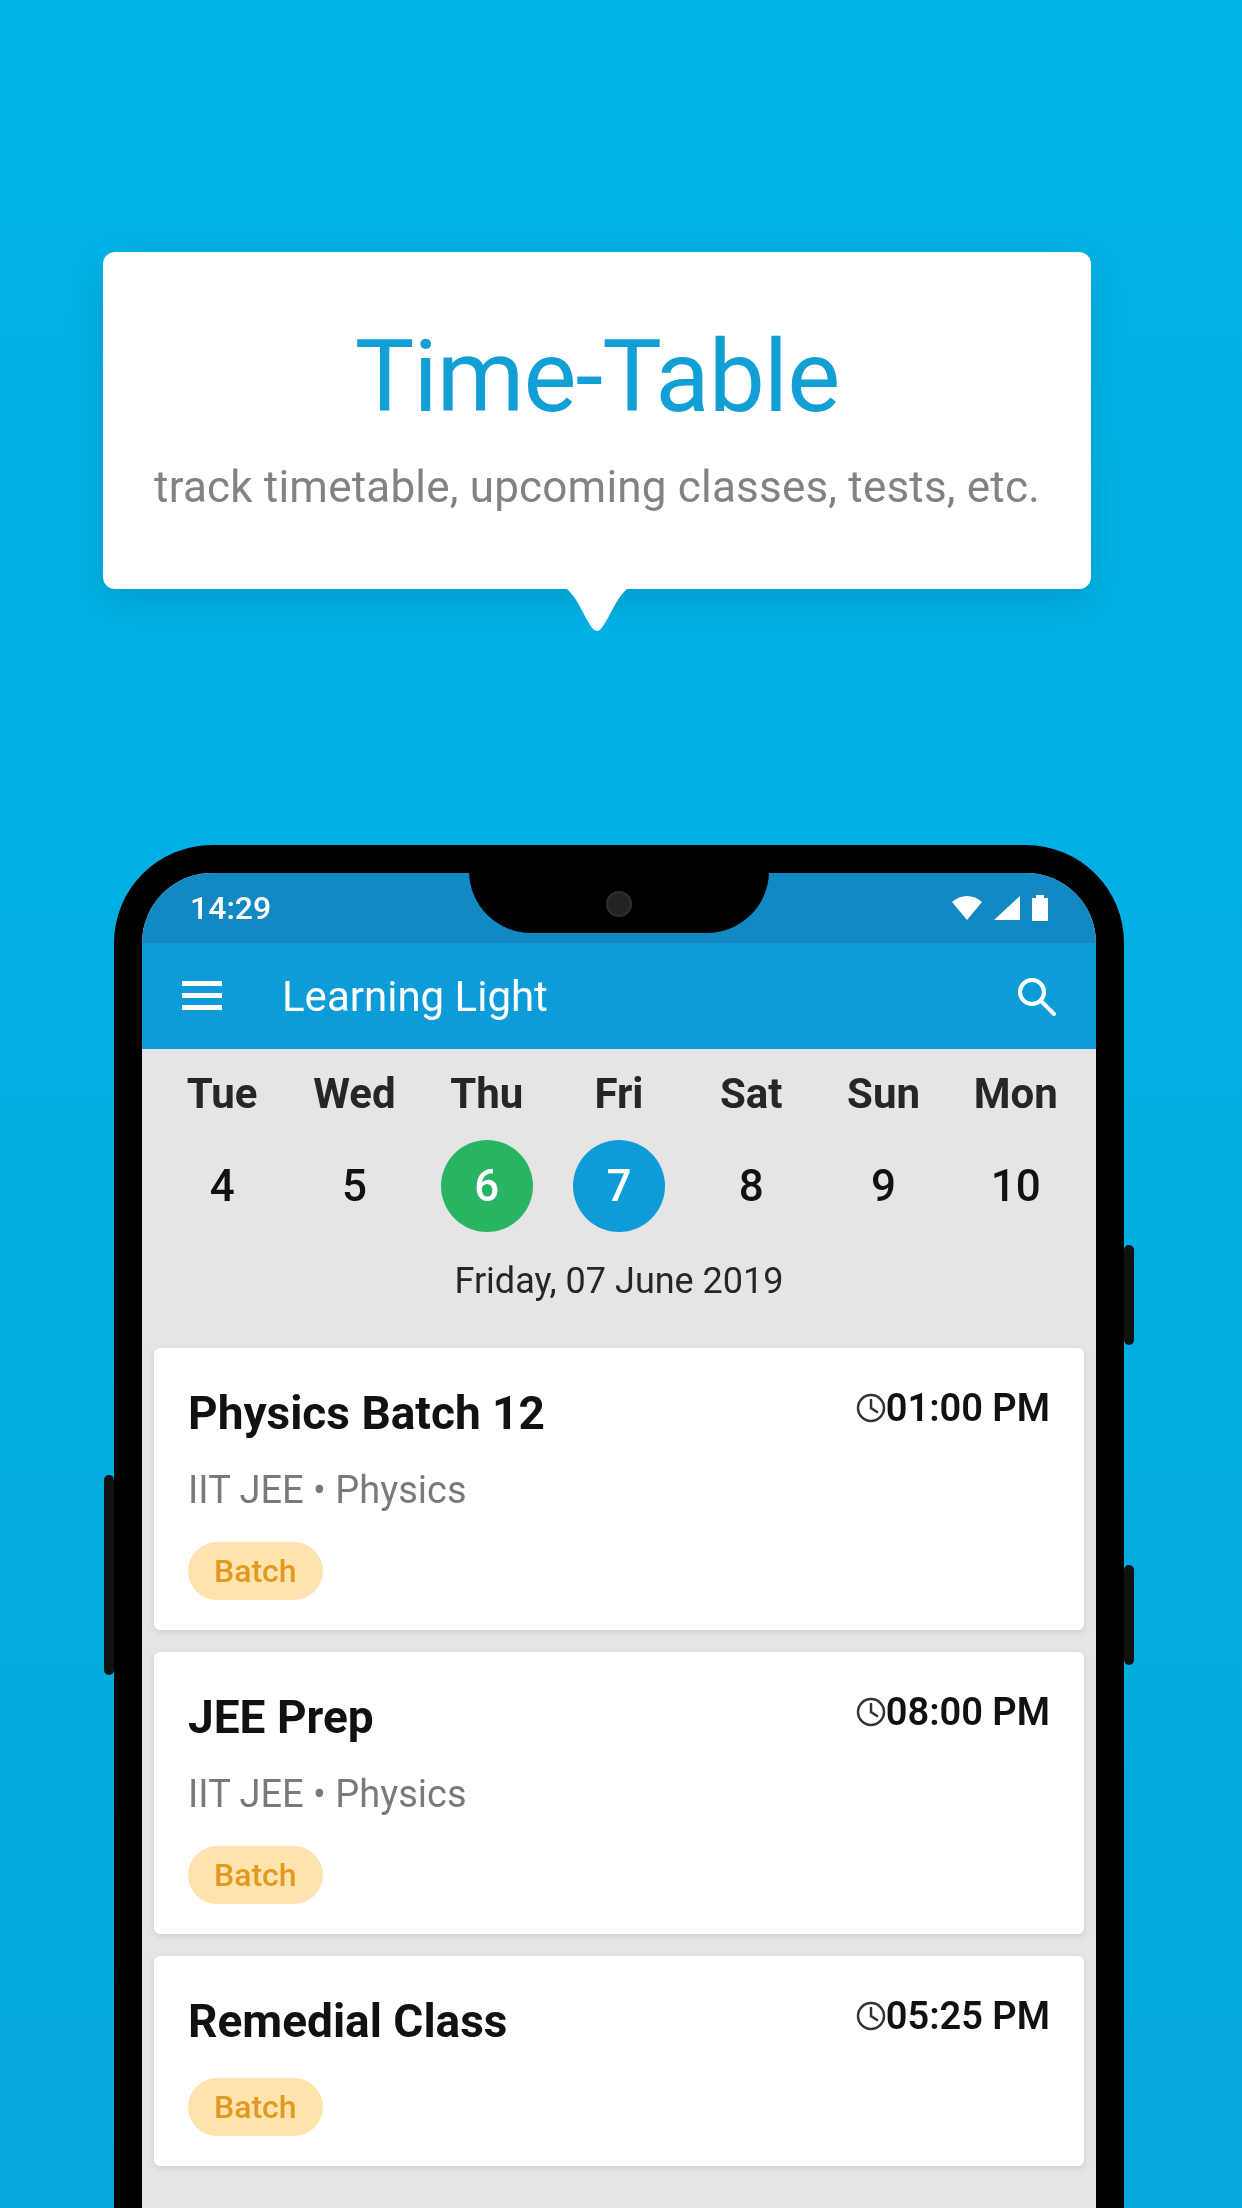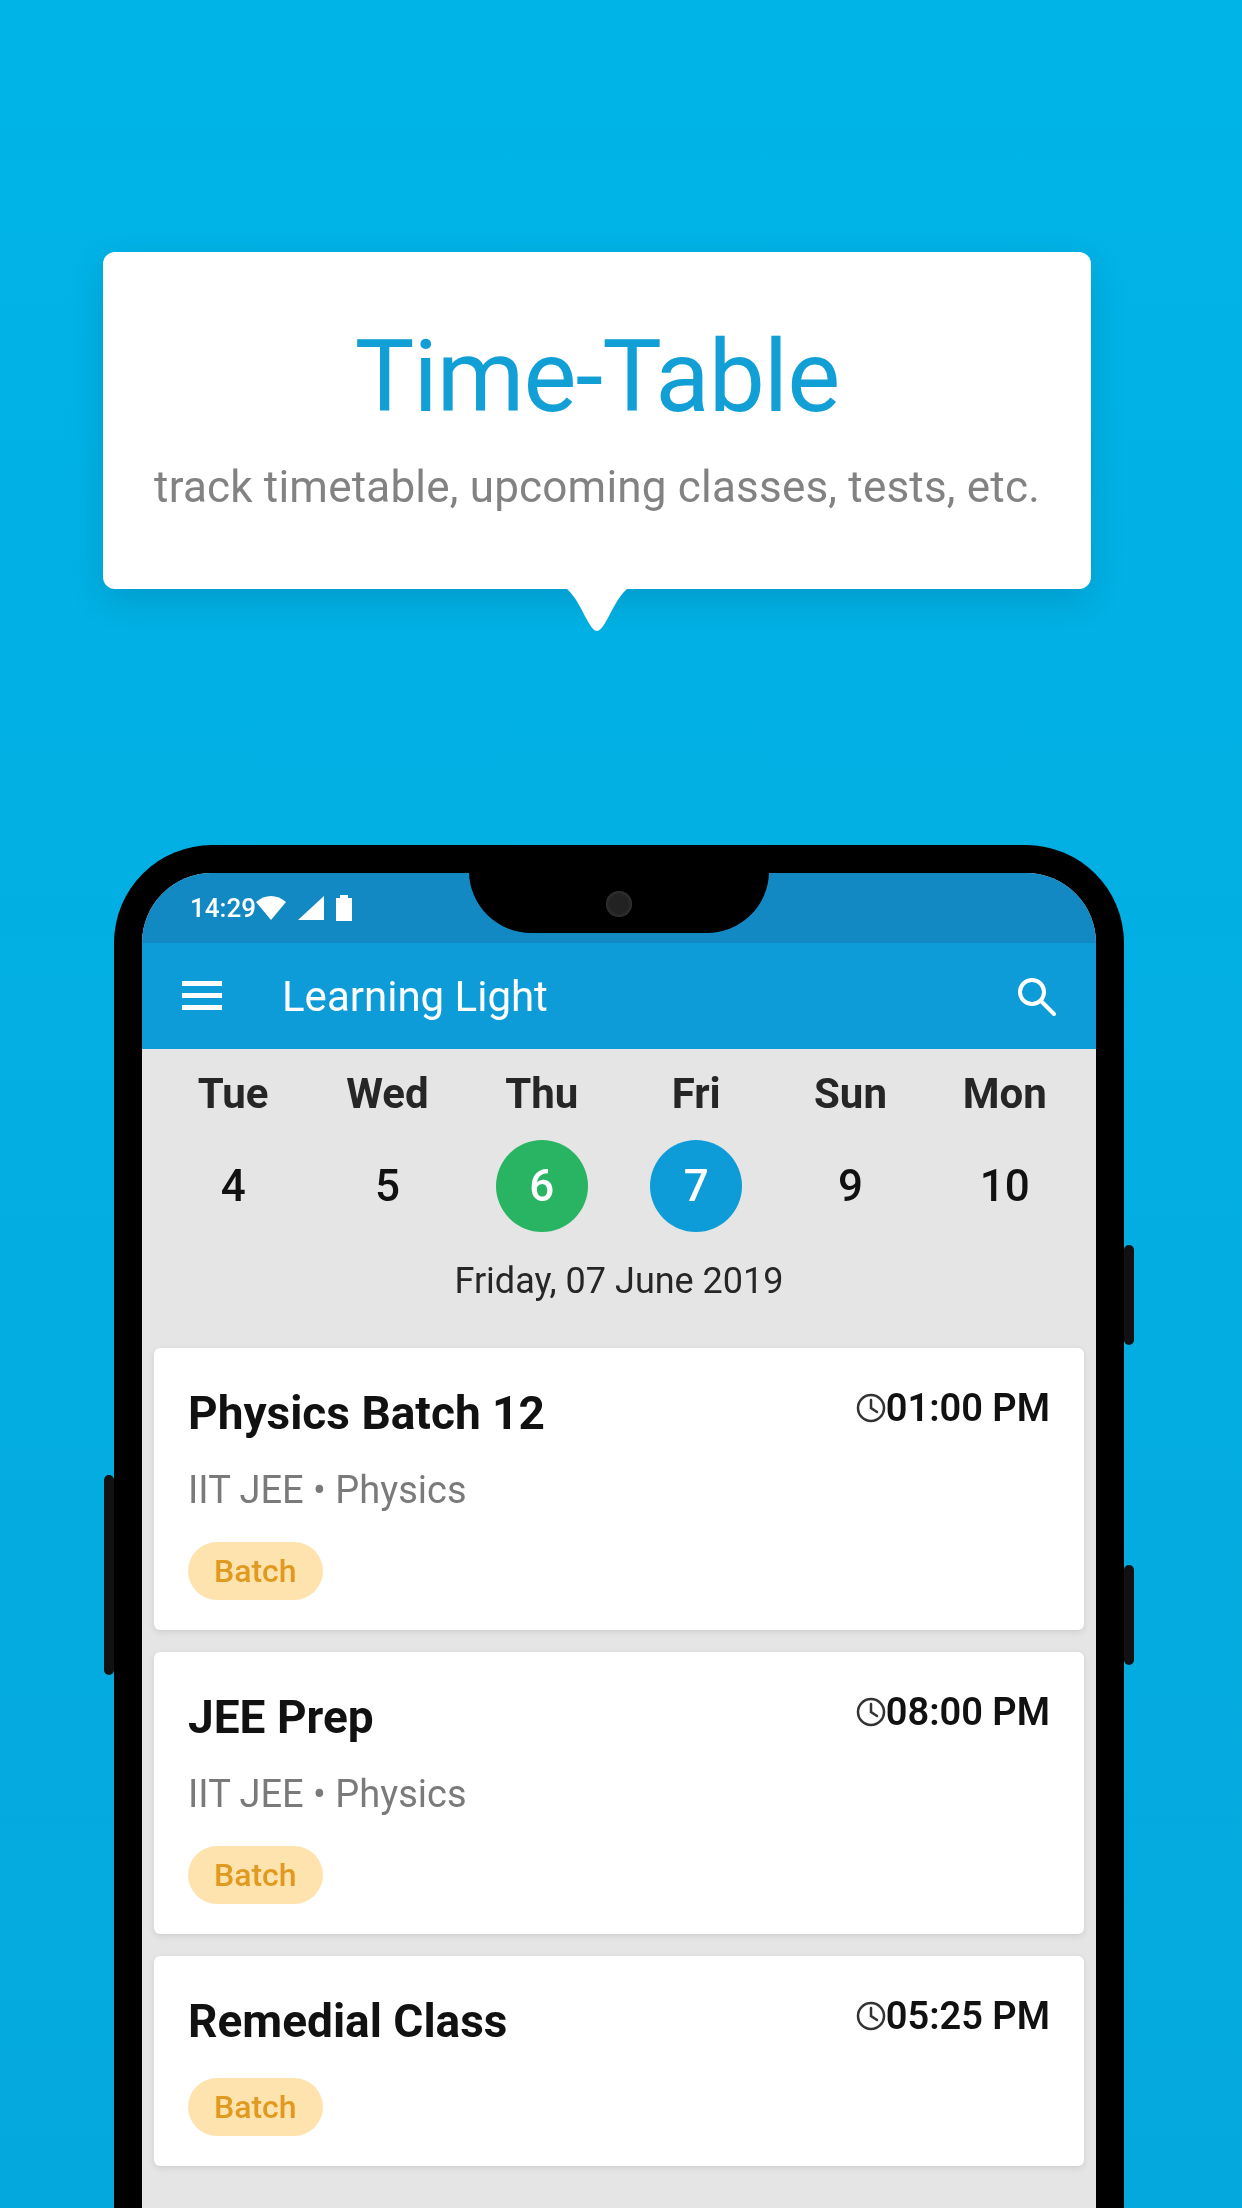--- a/index.html
+++ b/index.html
@@ -102,24 +102,24 @@
   border-radius: 50%;
   box-shadow: inset 0 0 4px #444;
 }
 
 
 .status {
   height: 70px;
   background: #1289C2;
   display: flex;
   align-items: center;
-  justify-content: flex-start;
+  justify-content: space-between;
   padding: 0 48px;
   color: #fff;
-  font-size: 26px;
+  font-size: 32px;
   font-weight: 500;
 }
 .status-icons { display: flex; gap: 12px; align-items: center; }
 
 
 .appbar {
   height: 106px;
   background: #0D9CD8;
   display: flex;
   align-items: center;
@@ -299,20 +299,26 @@
               <div class="dom today">6</div>
             </div>
           </div>
           <div class="day-col">
             <div class="dow">Fri</div>
             <div class="dom-wrap">
               <div class="dom selected">7</div>
             </div>
           </div>
           <div class="day-col">
+            <div class="dow">Sat</div>
+            <div class="dom-wrap">
+              <div class="dom">8</div>
+            </div>
+          </div>
+          <div class="day-col">
             <div class="dow">Sun</div>
             <div class="dom-wrap">
               <div class="dom">9</div>
             </div>
           </div>
           <div class="day-col">
             <div class="dow">Mon</div>
             <div class="dom-wrap">
               <div class="dom">10</div>
             </div>

